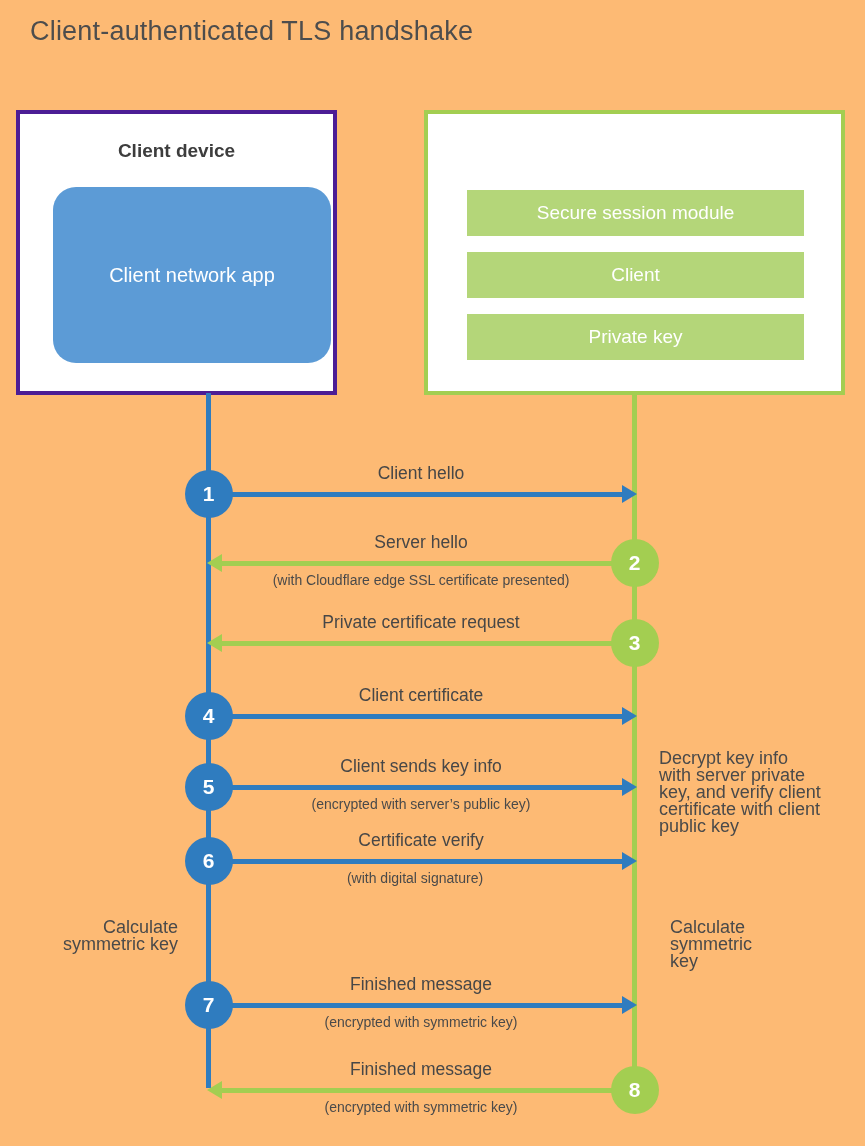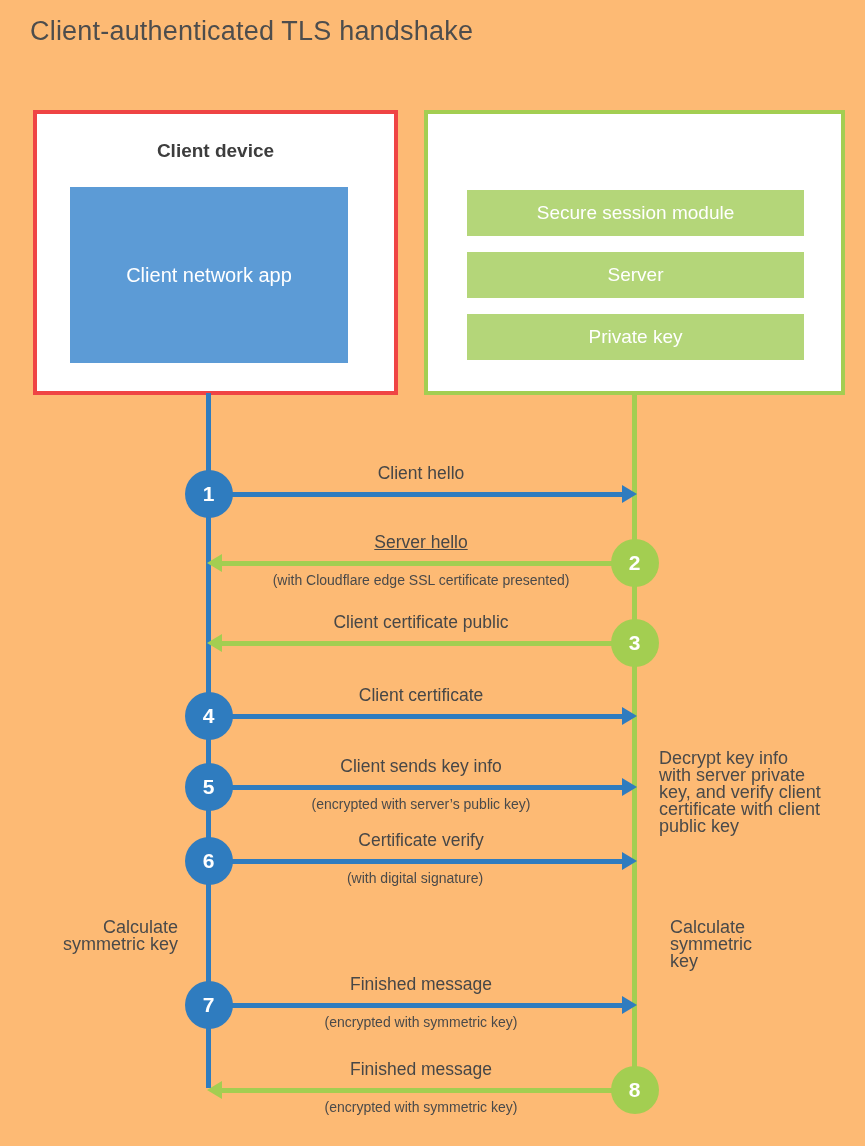--- a/index.html
+++ b/index.html
@@ -9,30 +9,30 @@
     background:#fdba74;
     font-family:"Liberation Sans","DejaVu Sans",sans-serif;
     overflow:hidden;
   }
   .page-title{
     position:absolute;left:30px;top:16px;
     font-size:27px;font-weight:300;color:#4d4d4d;letter-spacing:.2px;
   }
   
   .actor-box{position:absolute;top:110px;height:285px;background:#fff;box-sizing:border-box;}
-  .client-box{left:33px;width:365px;border:4px solid #ef4444;}
+  .client-box{left:16px;width:321px;border:4px solid #4c1d95;}
   .server-box{left:424px;width:421px;border:4px solid #a3ce51;}
   .actor-heading{
     position:absolute;left:0;right:0;top:26px;text-align:center;
     font-size:19px;font-weight:700;color:#3d3d3d;
   }
   .app-rect{
     position:absolute;left:33px;top:73px;width:278px;height:176px;
     background:#5c9bd6;display:flex;align-items:center;justify-content:center;
-    text-align:center;color:#fff;font-size:20px;line-height:28px;font-weight:300;
+    text-align:center;color:#fff;font-size:20px;line-height:28px;font-weight:300;border-radius:23px;
   }
   .app-rect .app-label{width:170px;}
   .module-bars{position:absolute;left:39px;top:76px;width:337px;}
   .module-bar{
     height:46px;margin-bottom:16px;background:#b4d679;
     display:flex;align-items:center;justify-content:center;
     color:#fff;font-size:19px;font-weight:300;
   }
   
   .lifeline{position:absolute;width:5px;top:393px;}
@@ -71,21 +71,21 @@
       <div class="app-label">Client network app</div>
     </div>
   </div>
 
   <div class="actor-box server-box">
     <div class="module-bars">
         <div class="module-bar">
           <span>Secure session module</span>
         </div>
         <div class="module-bar">
-          <span>Server</span>
+          <span>Client</span>
         </div>
         <div class="module-bar">
           <span>Private key</span>
         </div>
       </div>
   </div>
 
   <div class="lifeline blue"></div>
   <div class="lifeline green"></div>
 
@@ -94,28 +94,28 @@
       <div class="arrow-head" style="top: 485px; left: 621.5px; border-left: 15px solid rgb(47, 124, 191);"></div>
       <div class="step-circle c-blue" style="left: 184.5px; top: 470px;">
         <span>1</span>
       </div>
       <div class="step-label" style="left: 421px; top: 463px;">Client hello</div>
       <div class="arrow-line c-green" style="top: 560.5px; left: 221.5px; width: 413px;"></div>
       <div class="arrow-head" style="top: 554px; left: 206.5px; border-right: 15px solid rgb(163, 206, 81);"></div>
       <div class="step-circle c-green" style="left: 610.5px; top: 539px;">
         <span>2</span>
       </div>
-      <div class="step-label" style="left: 421px; top: 532px; text-decoration: underline;">Server hello</div>
+      <div class="step-label" style="left: 421px; top: 532px;">Server hello</div>
       <div class="step-sub" style="left: 421px; top: 572px;">(with Cloudflare edge SSL certificate presented)</div>
       <div class="arrow-line c-green" style="top: 640.5px; left: 221.5px; width: 413px;"></div>
       <div class="arrow-head" style="top: 634px; left: 206.5px; border-right: 15px solid rgb(163, 206, 81);"></div>
       <div class="step-circle c-green" style="left: 610.5px; top: 619px;">
         <span>3</span>
       </div>
-      <div class="step-label" style="left: 421px; top: 612px;">Client certificate public</div>
+      <div class="step-label" style="left: 421px; top: 612px;">Private certificate request</div>
       <div class="arrow-line c-blue" style="top: 713.5px; left: 208.5px; width: 413px;"></div>
       <div class="arrow-head" style="top: 707px; left: 621.5px; border-left: 15px solid rgb(47, 124, 191);"></div>
       <div class="step-circle c-blue" style="left: 184.5px; top: 692px;">
         <span>4</span>
       </div>
       <div class="step-label" style="left: 421px; top: 685px;">Client certificate</div>
       <div class="arrow-line c-blue" style="top: 784.5px; left: 208.5px; width: 413px;"></div>
       <div class="arrow-head" style="top: 778px; left: 621.5px; border-left: 15px solid rgb(47, 124, 191);"></div>
       <div class="step-circle c-blue" style="left: 184.5px; top: 763px;">
         <span>5</span>

